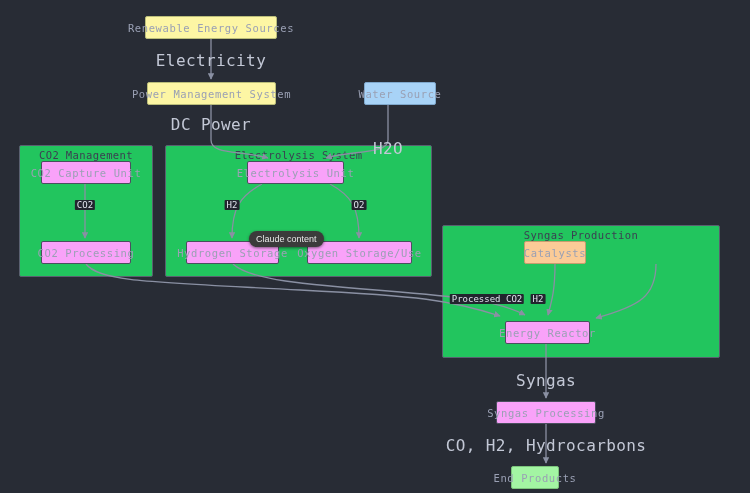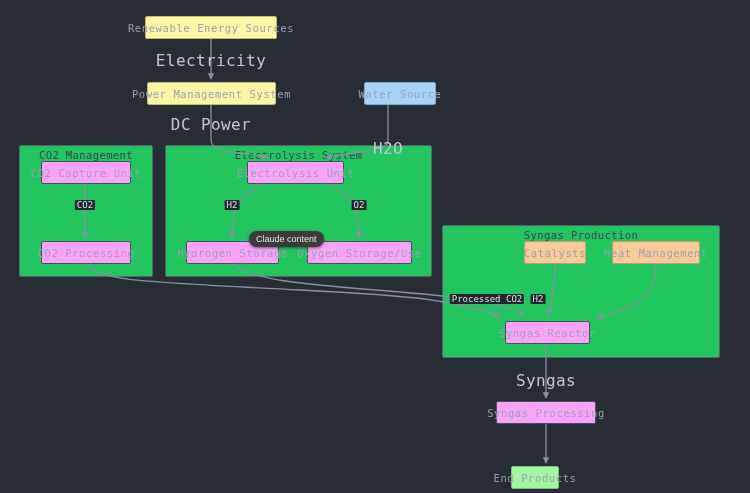--- a/index.html
+++ b/index.html
@@ -158,38 +158,36 @@
     </div>
   <div class="node pink" id="n-hs" style="left: 186px; top: 241px; width: 93px; height: 23px;">
       <span>Hydrogen Storage</span>
     </div>
   <div class="node pink" id="n-os" style="left: 307px; top: 241px; width: 105px; height: 23px;">
       <span>Oxygen Storage/Use</span>
     </div>
   <div class="node orange" id="n-cat" style="left: 524px; top: 241px; width: 62px; height: 23px;">
       <span>Catalysts</span>
     </div>
-  <div class="node orange" id="n-hm" style="left: 612px; top: 241px; width: 88px; height: 23px;">
-      <span>Heat Management</span>
-    </div>
   <div class="node pink" id="n-sr" style="left: 505px; top: 321px; width: 85px; height: 23px;">
-      <span>Syngas Reactor</span>
+      <span>Energy Reactor</span>
     </div>
   <div class="node pink" id="n-sp" style="left: 496px; top: 401px; width: 100px; height: 23px;">
       <span>Syngas Processing</span>
     </div>
   <div class="node green" id="n-ep" style="left: 511px; top: 466px; width: 48px; height: 23px;">
       <span>End Products</span>
     </div>
 
   <div class="edge-label" id="el-0" style="left: 211px; top: 60px;">Electricity</div>
   <div class="edge-label" id="el-1" style="left: 211px; top: 124px;">DC Power</div>
   <div class="edge-label" id="el-2" style="left: 388px; top: 124px; margin-top: 24px;">H2O</div>
   <div class="edge-label boxed" id="el-3" style="left: 85px; top: 205px;">CO2</div>
   <div class="edge-label boxed" id="el-4" style="left: 232px; top: 205px;">H2</div>
   <div class="edge-label boxed" id="el-5" style="left: 359px; top: 205px;">O2</div>
   <div class="edge-label boxed" id="el-6" style="left: 487px; top: 299px;">Processed CO2</div>
   <div class="edge-label boxed" id="el-7" style="left: 538px; top: 299px;">H2</div>
   <div class="edge-label" id="el-8" style="left: 546px; top: 380px;">Syngas</div>
+  <div class="edge-label" id="el-9" style="left: 546px; top: 445px;">CO, H2, Hydrocarbons</div>
 
   <div class="tooltip" id="tip" style="left: 249px; top: 231px;">Claude content</div>
 
 </div>
 
 </body></html>

